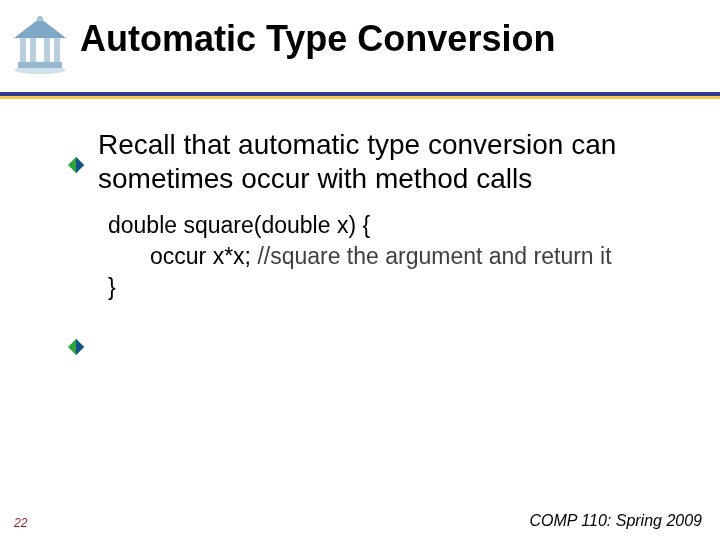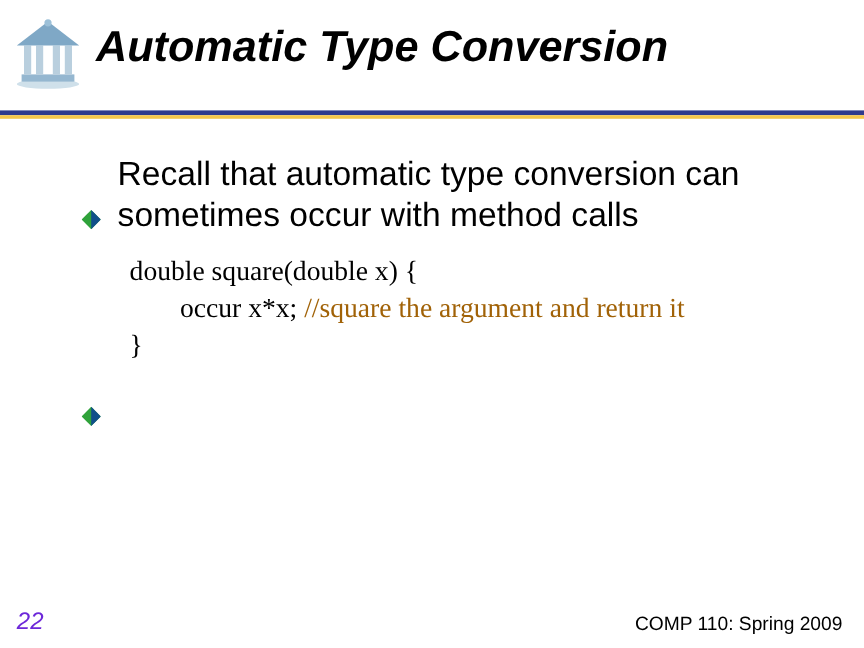--- a/index.html
+++ b/index.html
@@ -13,21 +13,20 @@
   }
   .slide {
     position: relative;
     width: 720px;
     height: 540px;
     box-sizing: border-box;
   }
   .header {
     position: relative;
     height: 96px;
-    font-style: italic;
   }
   .logo {
     position: absolute;
     left: 8px;
     top: 12px;
     width: 64px;
     height: 64px;
   }
   .title {
     position: absolute;
@@ -64,61 +63,61 @@
 
   .content {
     position: absolute;
     left: 68px;
     top: 128px;
     right: 30px;
   }
 
   .bullet-row {
     display: flex;
-    align-items: flex-end;
+    align-items: center;
     margin-bottom: 14px;
   }
   .bullet-icon {
     flex: 0 0 auto;
     margin-top: 10px;
     margin-right: 14px;
   }
   .bullet-text {
     font-size: 28px;
     line-height: 1.22;
     color: #000;
   }
 
   .code-block {
     margin-left: 40px;
     margin-top: 14px;
     margin-bottom: 26px;
     font-size: 23px;
     line-height: 1.35;
     color: #000;
-    font-family: Liberation Serif, serif;
   }
   .code-block .indent {
     padding-left: 42px;
   }
-  .comment { color: #a16207; margin-top: 23px; }
+  .comment { color: #404040; margin-top: 23px; }
 
   .footer-left {
     position: absolute;
     left: 14px;
     bottom: 10px;
-    font-size: 20px;
+    font-size: 12px;
     font-style: italic;
-    color: #6d28d9;
+    color: #7f1d1d;
   }
   .footer-right {
     position: absolute;
     right: 18px;
     bottom: 10px;
     font-size: 16px;
+    font-style: italic;
     color: #000;
   }
 </style>
 </head>
 <body>
 
 <div class="slide">
 
   <div class="header">
     <div class="logo">

